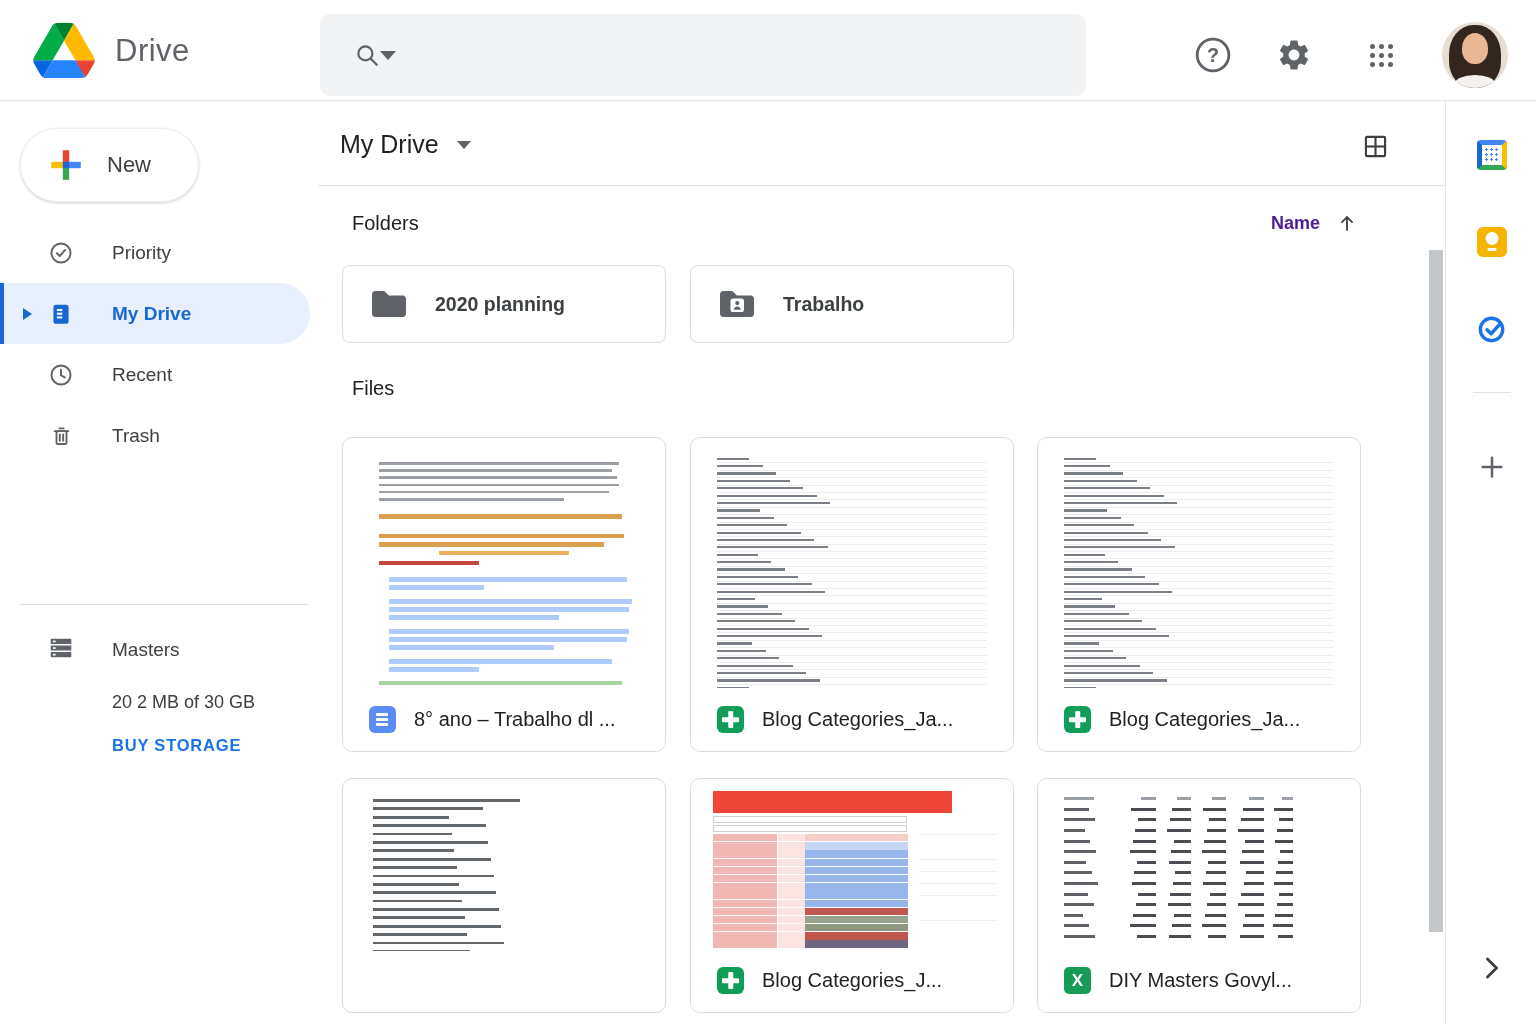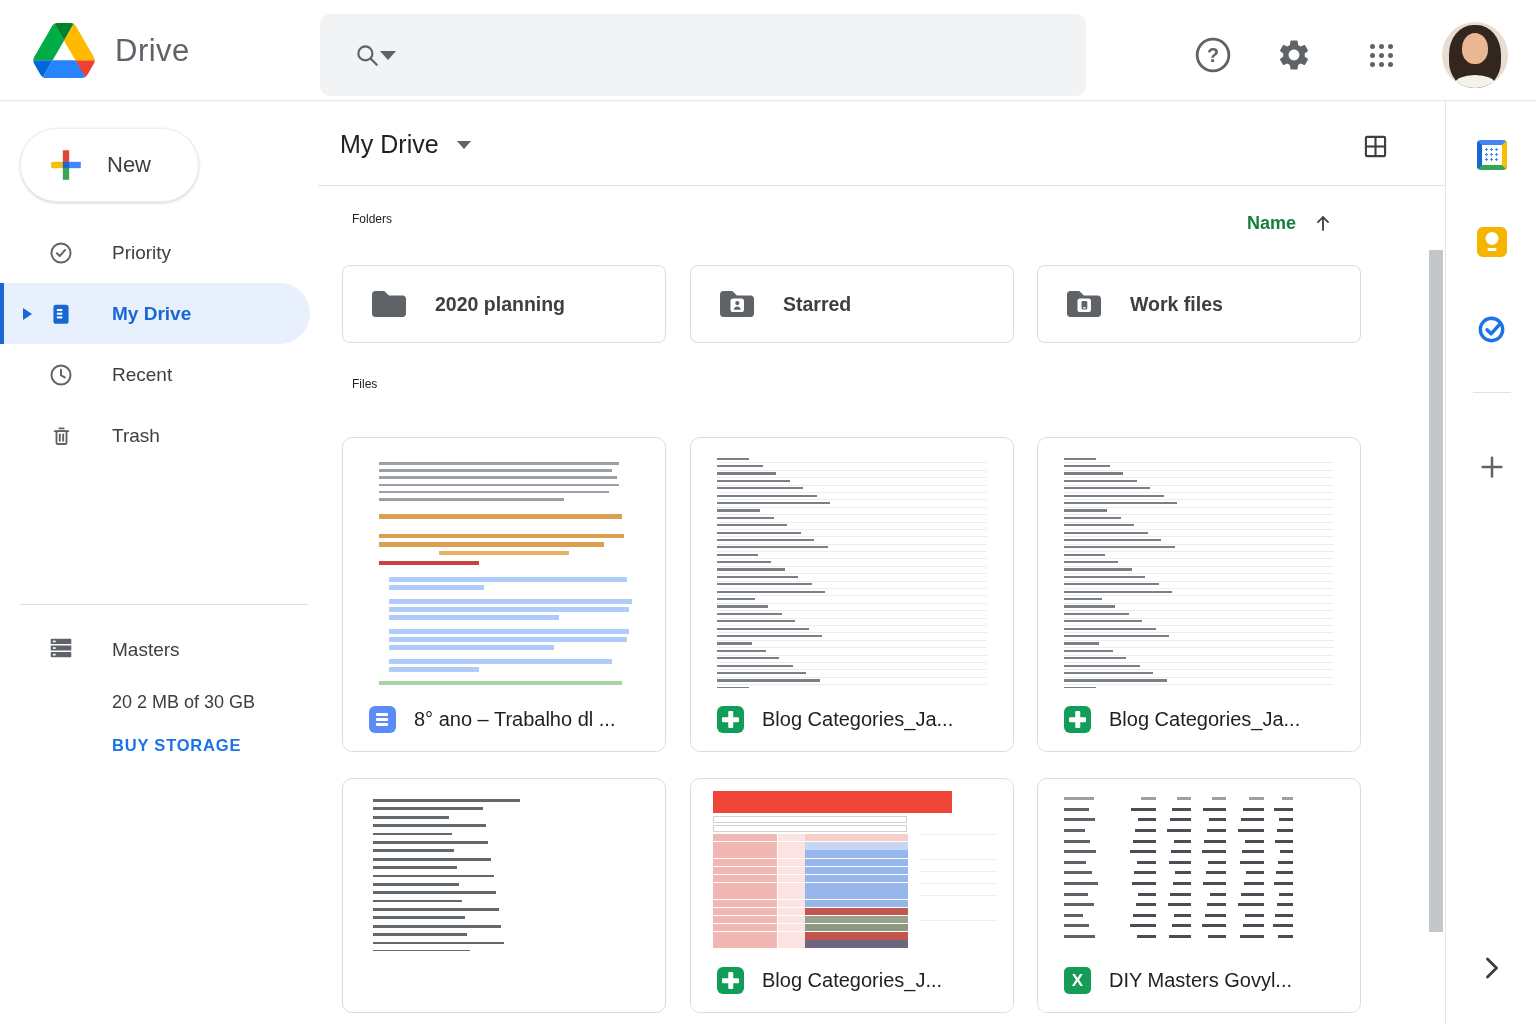--- a/index.html
+++ b/index.html
@@ -53,23 +53,23 @@
   .storage .buy{position:absolute;left:112px;top:114px;font-size:16.5px;color:#1a73e8;
                 font-weight:bold;letter-spacing:.8px;cursor:pointer;}
   
   .main{position:absolute;left:318px;top:100px;width:1127px;height:924px;background:#fff;}
   .m-title{position:absolute;left:22px;top:30px;display:flex;align-items:center;gap:18px;cursor:pointer;}
   .m-title .t{font-size:25px;color:#202124;}
   .m-title .caret{width:0;height:0;border-left:7px solid transparent;border-right:7px solid transparent;
                   border-top:8px solid #5f6368;}
   .gridview{position:absolute;left:1044px;top:33px;cursor:pointer;}
   .m-divider{position:absolute;left:0;top:85px;width:1127px;height:1px;background:#e1e3e5;}
-  .sec-label{position:absolute;font-size:12px;color:#202124;}
+  .sec-label{position:absolute;font-size:20px;color:#202124;}
   .sort{position:absolute;left:929px;top:112px;display:flex;align-items:center;gap:16px;cursor:pointer;}
-  .sort .s-lbl{font-size:18px;font-weight:bold;color:#15803d;}
+  .sort .s-lbl{font-size:18px;font-weight:bold;color:#4c1d95;margin-left:24px;}
   .folder-card{position:absolute;top:165px;width:324px;height:78px;border:1px solid #dadce0;
                border-radius:8px;box-sizing:border-box;display:flex;align-items:center;
                background:#fff;cursor:pointer;}
   .folder-card .folder-ic{margin-left:26px;display:flex;}
   .folder-card .fo-name{margin-left:26px;font-size:19.5px;font-weight:bold;color:#3c4043;}
   .file-card{position:absolute;border:1px solid #dadce0;border-radius:10px;box-sizing:border-box;
              background:#fff;overflow:hidden;cursor:pointer;}
   .file-card .thumb{position:absolute;left:0;top:0;right:0;overflow:hidden;box-sizing:border-box;}
   .file-card .footer{position:absolute;left:0;right:0;bottom:0;height:63px;display:flex;
                      align-items:center;gap:18px;padding-left:26px;background:#fff;}
@@ -273,32 +273,21 @@
   </div>
   <div class="folder-card" style="left:372px">
     <span class="folder-ic">
         <svg width="40" height="34" viewBox="0 0 40 34">
           <path d="M3 7.2C3 5.4 4.4 4 6.2 4h9.1l4.6 4.6h13.9c1.8 0 3.2 1.4 3.2 3.2v15c0 1.8-1.4 3.2-3.2 3.2H6.2C4.4 30 3 28.6 3 26.8z" fill="#5f6368"></path>
           <rect x="13.5" y="11.5" width="13.5" height="13.5" rx="2.6" fill="#fff"></rect>
           <circle cx="20.3" cy="16.1" r="2.1" fill="#5f6368"></circle>
           <path d="M16.8 22.8c0-1.9 1.6-3.4 3.5-3.4s3.5 1.5 3.5 3.4z" fill="#5f6368"></path>
         </svg>
       </span>
-    <span class="fo-name">Starred</span>
-  </div>
-  <div class="folder-card" style="left:719px">
-    <span class="folder-ic">
-        <svg width="40" height="34" viewBox="0 0 40 34">
-          <path d="M3 7.2C3 5.4 4.4 4 6.2 4h9.1l4.6 4.6h13.9c1.8 0 3.2 1.4 3.2 3.2v15c0 1.8-1.4 3.2-3.2 3.2H6.2C4.4 30 3 28.6 3 26.8z" fill="#5f6368"></path>
-          <rect x="13.5" y="11.5" width="13.5" height="13.5" rx="2.6" fill="#fff"></rect>
-          <rect x="17.5" y="14" width="5.8" height="8.4" rx="1.3" fill="#5f6368"></rect>
-          <rect x="19" y="20.2" width="2.8" height="1.2" fill="#fff"></rect>
-        </svg>
-      </span>
-    <span class="fo-name">Work files</span>
+    <span class="fo-name">Trabalho</span>
   </div>
 
   <div class="sec-label" style="left:34px;top:277px">Files</div>
 
   <div class="file-card" style="left:24px;top:337px;width:324px;height:315px">
     <div class="thumb" style="height: 252px; padding: 24px 36px;">
         <div style="height: 2.6px; background: rgb(154, 160, 166); width: 96%; margin-bottom: 4.6px;"></div>
         <div style="height: 2.6px; background: rgb(154, 160, 166); width: 93%; margin-bottom: 4.6px;"></div>
         <div style="height: 2.6px; background: rgb(154, 160, 166); width: 95%; margin-bottom: 4.6px;"></div>
         <div style="height: 2.6px; background: rgb(154, 160, 166); width: 96%; margin-bottom: 4.6px;"></div>

